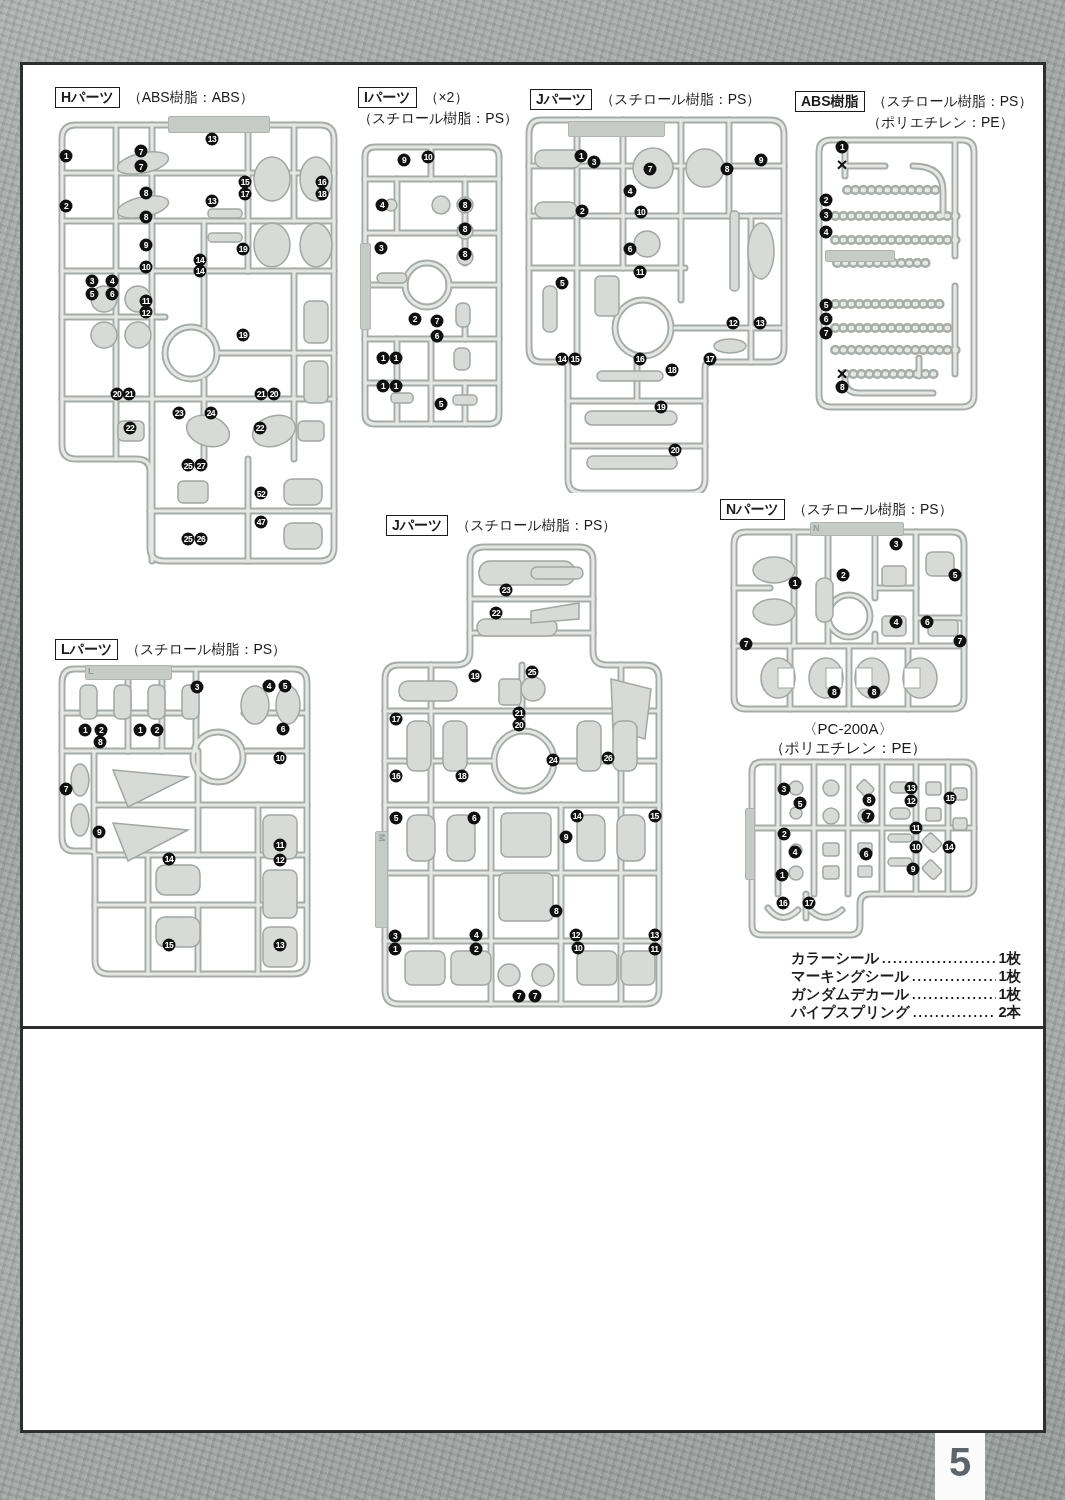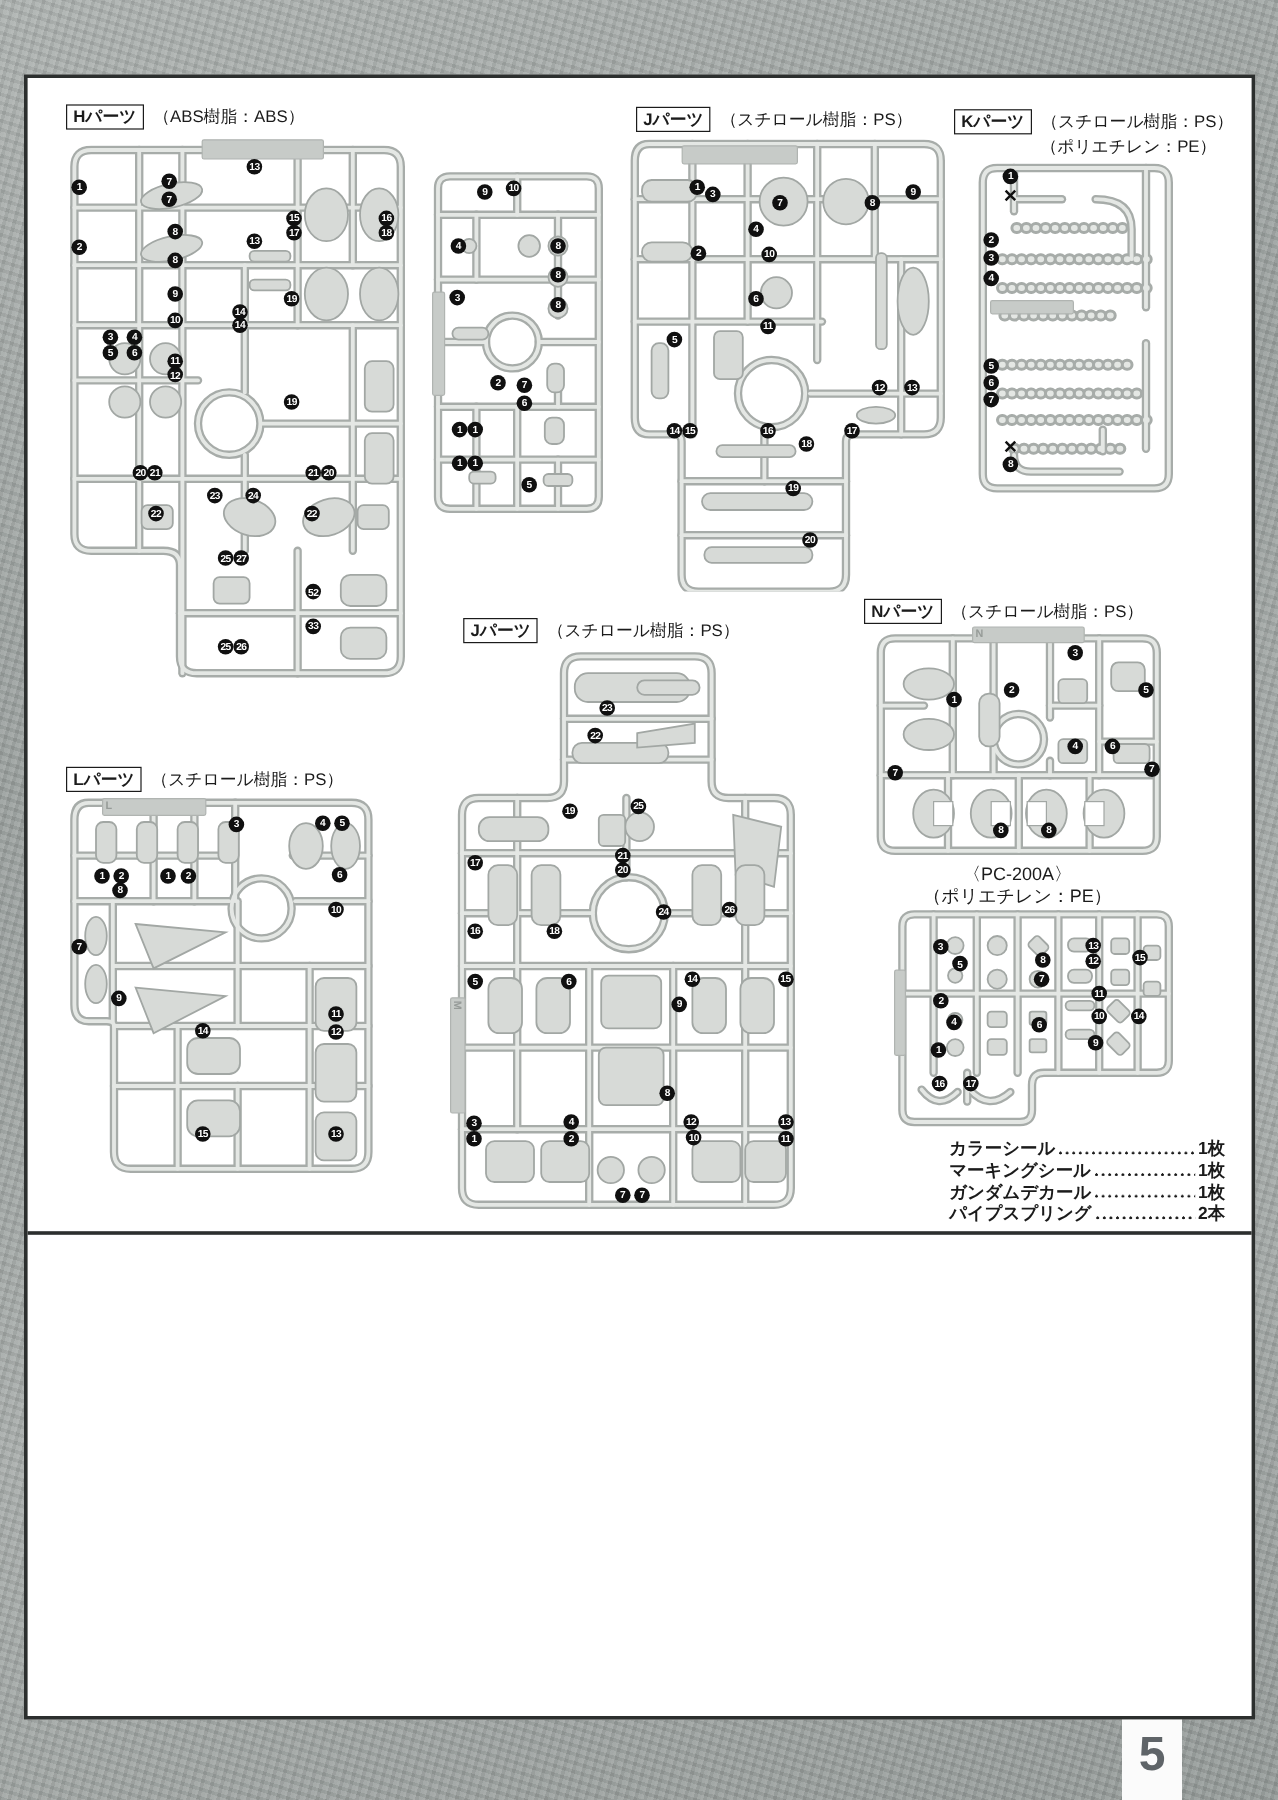--- a/index.html
+++ b/index.html
@@ -69,29 +69,36 @@
 </head>
 <body>
 
 <div class="sheet">
 
   <div class="runner-header" style="left:32px;top:22px;">
     <span class="label-box">Hパーツ</span>
     <span class="mat">（ABS樹脂：ABS）</span>
   </div>
 
+  <div class="runner-header" style="left:335px;top:22px;">
+    <div>
+      <span class="label-box">Iパーツ</span>
+      <span class="mat">（×2）</span>
+    </div>
+    <div class="mat2" style="margin-top:2px;">（スチロール樹脂：PS）</div>
+  </div>
 
   <div class="runner-header" style="left:507px;top:24px;">
     <span class="label-box">Jパーツ</span>
     <span class="mat">（スチロール樹脂：PS）</span>
   </div>
 
   <div class="runner-header" style="left:772px;top:26px;">
     <div>
-      <span class="label-box">Kパーツ</span>
+      <span class="label-box">ABS樹脂</span>
       <span class="mat">（スチロール樹脂：PS）</span>
     </div>
     <div class="mat2" style="margin-left:72px;margin-top:2px;">（ポリエチレン：PE）</div>
   </div>
 
   <div class="runner-header" style="left:680px;top:434px;padding-left:17px;">
     <span class="label-box">Nパーツ</span>
     <span class="mat">（スチロール樹脂：PS）</span>
   </div>
 
@@ -204,21 +211,21 @@
         <div class="marker" style="left: 25.4%; top: 61.3%;">21</div>
         <div class="marker" style="left: 72.5%; top: 61.3%;">21</div>
         <div class="marker" style="left: 77.1%; top: 61.3%;">20</div>
         <div class="marker" style="left: 43.2%; top: 65.6%;">23</div>
         <div class="marker" style="left: 54.6%; top: 65.6%;">24</div>
         <div class="marker" style="left: 25.7%; top: 69%;">22</div>
         <div class="marker" style="left: 72.1%; top: 69%;">22</div>
         <div class="marker" style="left: 46.4%; top: 77.4%;">25</div>
         <div class="marker" style="left: 51.1%; top: 77.4%;">27</div>
         <div class="marker" style="left: 72.5%; top: 83.7%;">52</div>
-        <div class="marker" style="left: 72.5%; top: 90%;">33</div>
+        <div class="marker" style="left: 72.5%; top: 90%;">47</div>
         <div class="marker" style="left: 46.4%; top: 93.9%;">25</div>
         <div class="marker" style="left: 51.1%; top: 93.9%;">26</div>
       </div>
   </div>
 
   <div class="runner" style="left:338px;top:78px;width:142px;height:285px;">
     <svg width="142" height="285" viewBox="0 0 142 285">
       <g class="tubes">
         <path d="M14,4 H128 Q138,4 138,14 V271 Q138,281 128,281 H14 Q4,281 4,271 V14 Q4,4 14,4 Z"></path>
         <circle cx="66" cy="142" r="22"></circle>

